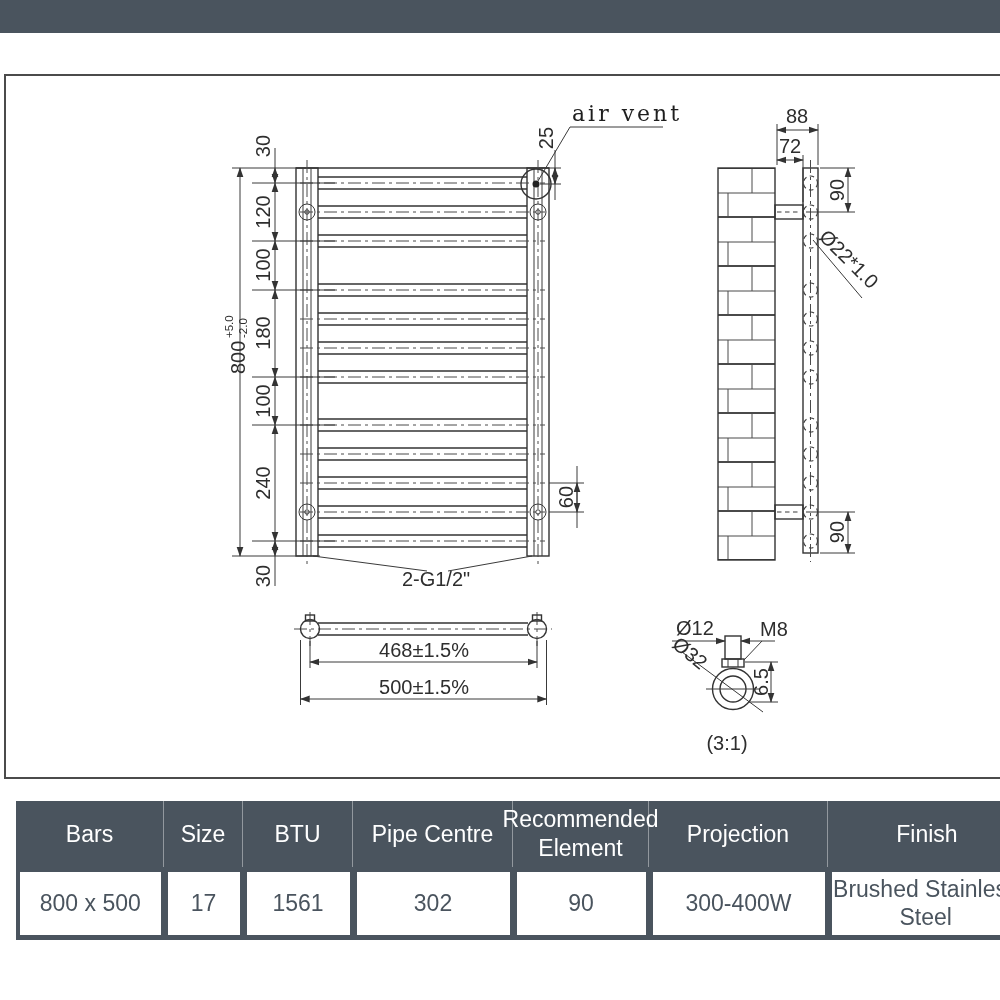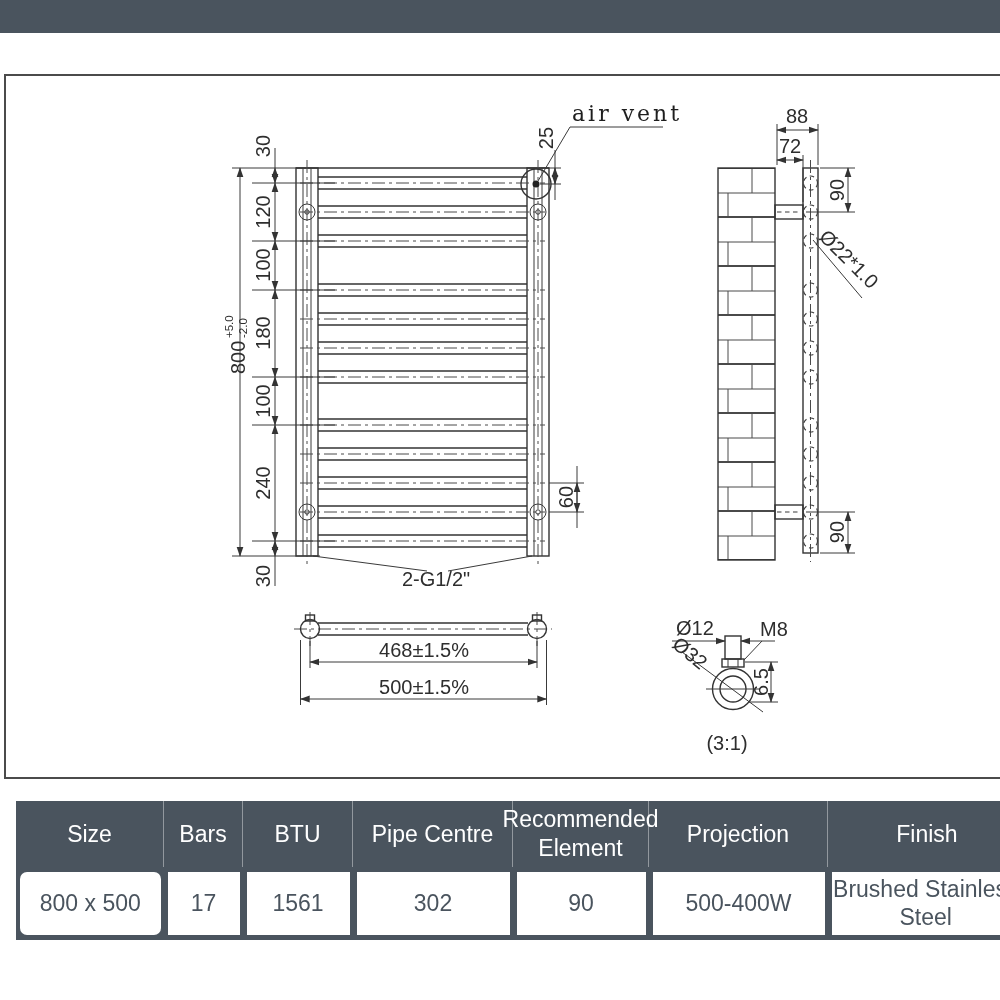--- a/index.html
+++ b/index.html
@@ -35,21 +35,21 @@
     color:#ffffff;font-size:23px;line-height:1.25;
     border-right:1px solid rgba(255,255,255,0.4);
     padding:0 6px;box-sizing:border-box;
   }
   .spec-header-cell.last{border-right:none;}
   .spec-data-cell{
     background:#ffffff;margin:5px 3.5px 5px 3.5px;
     display:flex;align-items:center;justify-content:center;text-align:center;
     color:#4a545e;font-size:23px;line-height:1.2;
   }
-  .spec-data-cell.first{margin-left:4px;border-radius:7px;}
+  .spec-data-cell.first{margin-left:4px;}
   .spec-data-cell.last{margin-right:6px;}
 </style>
 </head>
 <body>
 
 <div class="top-bar"></div>
 <div class="drawing-frame"></div>
 
 <svg class="draw" viewBox="0 0 1000 1000">
   <defs>
@@ -324,28 +324,28 @@
       <line class="thin" x1="745" y1="662" x2="778" y2="662"></line>
       <line class="thin" x1="748" y1="702" x2="778" y2="702"></line>
       <line class="thin" x1="771" y1="662" x2="771" y2="702" marker-start="url(#ma)" marker-end="url(#ma)"></line>
       <text class="dimtx" transform="rotate(-90 761 682)" x="761" y="682" text-anchor="middle" dominant-baseline="central">6.5</text>
     </g>
     <text class="dimtx" x="727" y="750" text-anchor="middle" font-size="23">(3:1)</text>
   </g>
 </svg>
 
 <div class="spec-table">
+  <div class="spec-header-cell">Bars</div>
   <div class="spec-header-cell">Size</div>
-  <div class="spec-header-cell">Bars</div>
   <div class="spec-header-cell">BTU</div>
   <div class="spec-header-cell">Pipe Centre</div>
   <div class="spec-header-cell">Recommended Element</div>
   <div class="spec-header-cell">Projection</div>
   <div class="spec-header-cell last">Finish</div>
 
   <div class="spec-data-cell first">800 x 500</div>
   <div class="spec-data-cell">17</div>
   <div class="spec-data-cell">1561</div>
   <div class="spec-data-cell">302</div>
   <div class="spec-data-cell">90</div>
-  <div class="spec-data-cell">500-400W</div>
+  <div class="spec-data-cell">300-400W</div>
   <div class="spec-data-cell last">Brushed Stainless Steel</div>
 </div>
 
 </body></html>

